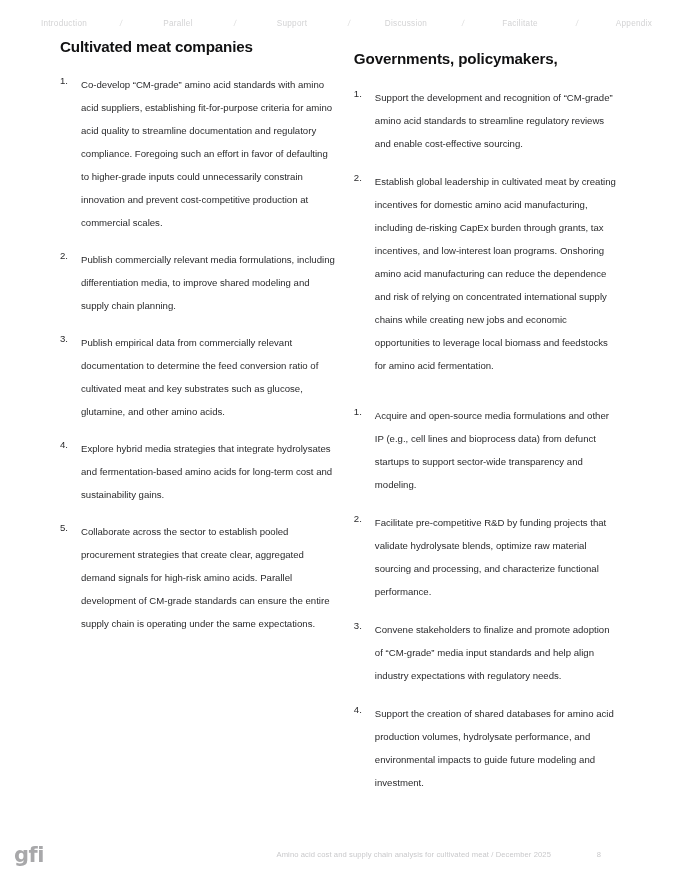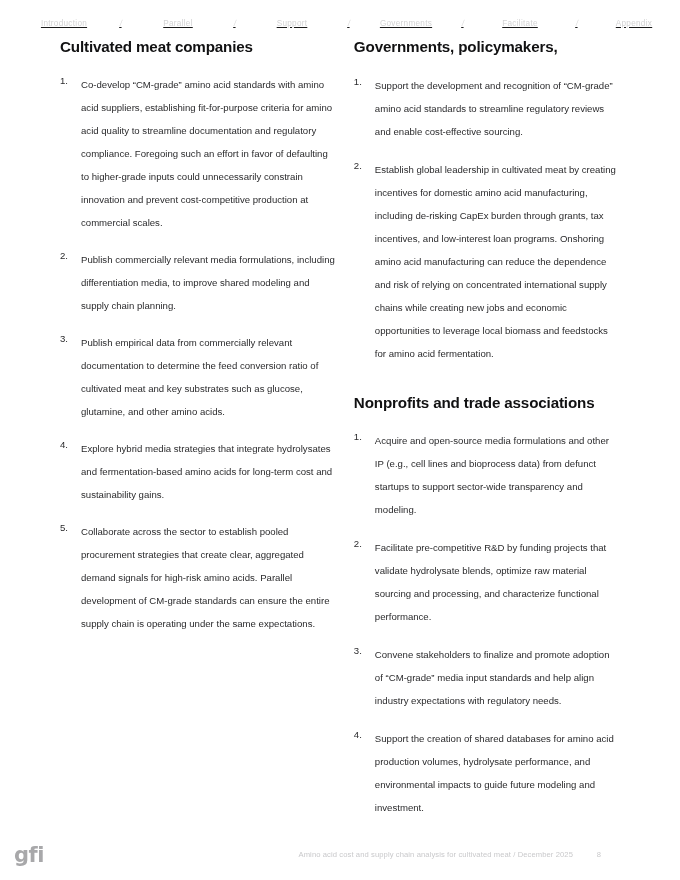--- a/index.html
+++ b/index.html
@@ -21,21 +21,20 @@
   .section-nav {
     position: absolute;
     top: 0;
     left: 0;
     width: 680px;
     height: 46px;
     display: flex;
     align-items: center;
     justify-content: center;
     padding-left: 18px;
-    text-decoration: underline;
   }
 
   .nav-item {
     font-size: 8.2px;
     letter-spacing: 0.28px;
     color: #d3d3d4;
     white-space: nowrap;
     text-align: center;
   }
 
@@ -57,21 +56,21 @@
     left: 60px;
     width: 560px;
     display: flex;
     gap: 18px;
   }
 
   .col {
     width: 270px;
   }
   .col-left  { width: 285px; }
-  .col-right { width: 275px; }
+  .col-right { width: 275px; margin-top: 12px; }
 
   h2.section-heading {
     font-size: 15.2px;
     font-weight: bold;
     line-height: 21px;
     color: #111112;
     letter-spacing: -0.15px;
     margin-bottom: 16px;
   }
 
@@ -138,21 +137,21 @@
     line-height: 1;
     user-select: none;
   }
 
   .footer-meta {
     position: absolute;
     right: 22px;
     bottom: 21px;
     display: flex;
     align-items: flex-end;
-    gap: 20px;
+    gap: 42px;
   }
 
   .footer-title {
     font-size: 7.6px;
     color: #c9c9cb;
     letter-spacing: 0.1px;
     white-space: nowrap;
   }
 
   .footer-page {
@@ -165,21 +164,21 @@
 </head>
 <body>
 
 <nav class="section-nav">
   <span class="nav-item w1">Introduction</span>
   <span class="nav-sep">/</span>
   <span class="nav-item w1">Parallel</span>
   <span class="nav-sep">/</span>
   <span class="nav-item w1">Support</span>
   <span class="nav-sep">/</span>
-  <span class="nav-item w1">Governments</span>
+  <span class="nav-item w1">Discussion</span>
   <span class="nav-sep">/</span>
   <span class="nav-item w1">Facilitate</span>
   <span class="nav-sep">/</span>
   <span class="nav-item w1">Appendix</span>
 </nav>
 
 <main class="columns">
 
   <section class="col col-left">
     <h2 class="section-heading">Cultivated meat companies</h2>
@@ -220,21 +219,20 @@
         <span class="li-body">Support the development and recognition of “CM-grade” amino acid standards to streamline regulatory reviews and enable cost-effective sourcing.</span>
       </li>
       <li>
         <span class="li-num">2.</span>
         <span class="li-body">Establish global leadership in cultivated meat by creating incentives for domestic amino acid manufacturing, including de-risking CapEx burden through grants, tax incentives, and low-interest loan programs. Onshoring amino acid manufacturing can reduce the dependence and risk of relying on concentrated international supply chains while creating new jobs and economic opportunities to leverage local biomass and feedstocks for amino acid fermentation.</span>
       </li>
     </ol>
 
     <div class="block-spacer"></div>
 
-    <h2 class="section-heading">Nonprofits and trade associations</h2>
 
     <ol class="rec-list">
       <li>
         <span class="li-num">1.</span>
         <span class="li-body">Acquire and open-source media formulations and other IP (e.g., cell lines and bioprocess data) from defunct startups to support sector-wide transparency and modeling.</span>
       </li>
       <li>
         <span class="li-num">2.</span>
         <span class="li-body">Facilitate pre-competitive R&amp;D by funding projects that validate hydrolysate blends, optimize raw material sourcing and processing, and characterize functional performance.</span>
       </li>

